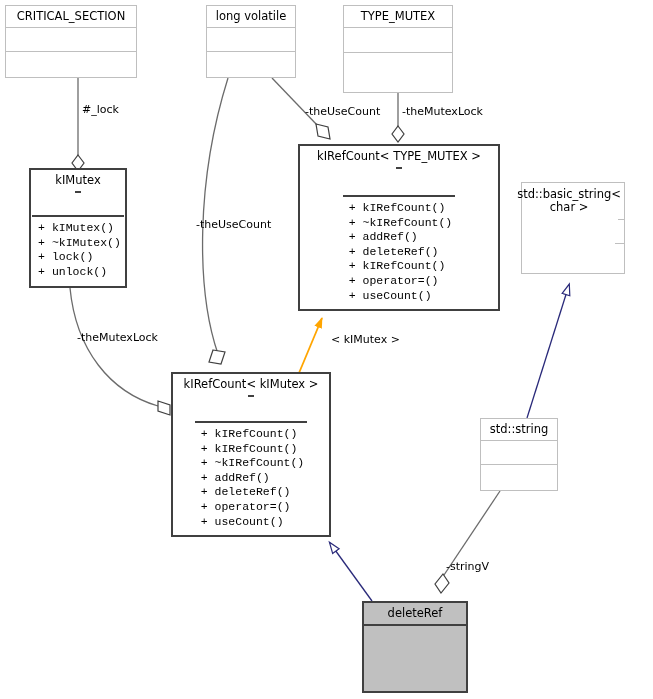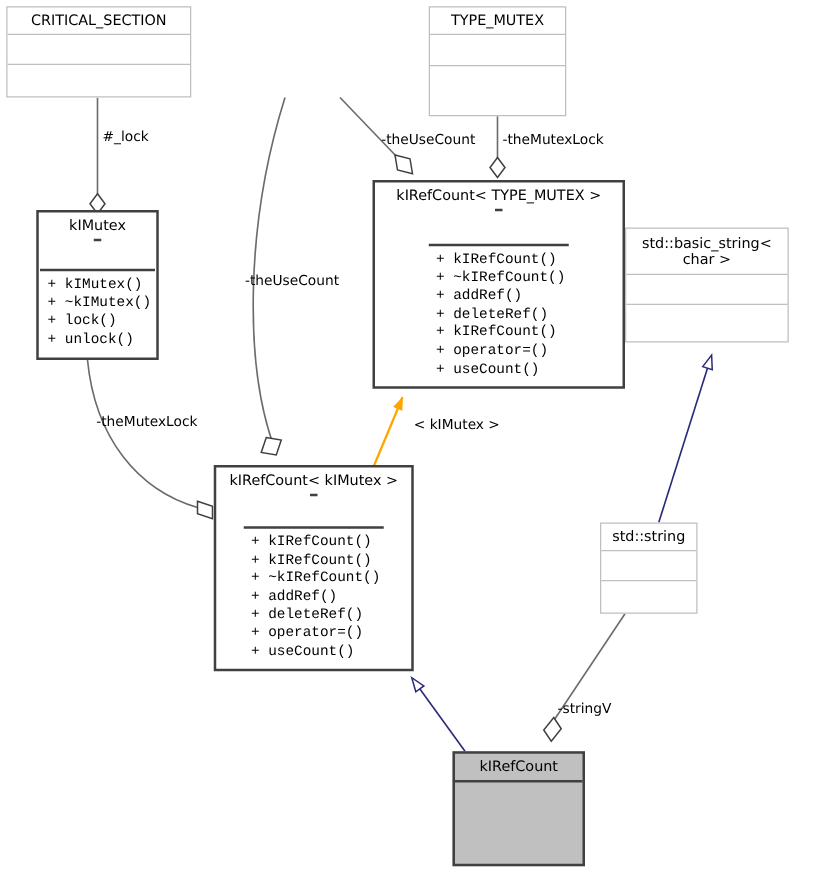--- a/index.html
+++ b/index.html
@@ -119,26 +119,31 @@
   <div class="elabel" style="left:402px;top:106px;">-theMutexLock</div>
 
   <div class="elabel" style="left:196px;top:219px;">-theUseCount</div>
 
   <div class="elabel" style="left:77px;top:332px;">-theMutexLock</div>
 
   <div class="elabel" style="left:331px;top:334px;">&lt; kIMutex &gt;</div>
 
   <div class="elabel" style="left:446px;top:561px;">-stringV</div>
 
-  <div class="node plain" style="left:5px;top:5px;width:148px;height:73px;">
+  <div class="node plain" style="left:5px;top:5px;width:132px;height:73px;">
     <div class="cell title">CRITICAL_SECTION</div>
     <div class="cell attrs" style="height:25px;"></div>
     <div class="cell ops" style="height:26px;"></div>
   </div>
 
+  <div class="node plain" style="left:206px;top:5px;width:90px;height:73px;">
+    <div class="cell title">long volatile</div>
+    <div class="cell attrs" style="height:25px;"></div>
+    <div class="cell ops" style="height:26px;"></div>
+  </div>
 
   <div class="node plain" style="left:343px;top:5px;width:110px;height:88px;">
     <div class="cell title">TYPE_MUTEX</div>
     <div class="cell attrs" style="height:25px;"></div>
     <div class="cell ops" style="height:26px;"></div>
   </div>
 
   <div class="node strong" style="left:29px;top:168px;width:98px;height:120px;">
     <div class="cell title">kIMutex</div>
     <div class="cell attrs" style="height:24px;"></div>
@@ -157,21 +162,21 @@
       <div class="op">+ kIRefCount()</div>
       <div class="op">+ ~kIRefCount()</div>
       <div class="op">+ addRef()</div>
       <div class="op">+ deleteRef()</div>
       <div class="op">+ kIRefCount()</div>
       <div class="op">+ operator=()</div>
       <div class="op">+ useCount()</div>
     </div>
   </div>
 
-  <div class="node plain" style="left:500px;top:182px;width:131px;height:92px;">
+  <div class="node plain" style="left:521px;top:182px;width:104px;height:92px;align-items:flex-end;">
     <div class="cell title" style="padding:5px 3px;">
       <span>std::basic_string&lt;</span><br>
       <span>char &gt;</span>
     </div>
     <div class="cell attrs" style="height:24px;"></div>
     <div class="cell ops" style="height:24px;"></div>
   </div>
 
   <div class="node strong" style="left:171px;top:372px;width:160px;height:165px;">
     <div class="cell title">kIRefCount&lt; kIMutex &gt;</div>
@@ -187,17 +192,17 @@
     </div>
   </div>
 
   <div class="node plain" style="left:480px;top:418px;width:78px;height:73px;">
     <div class="cell title">std::string</div>
     <div class="cell attrs" style="height:25px;"></div>
     <div class="cell ops" style="height:26px;"></div>
   </div>
 
   <div class="node focus" style="left:362px;top:601px;width:106px;height:92px;">
-    <div class="cell title">kIRefCount</div>
+    <div class="cell title">deleteRef</div>
     <div class="cell attrs" style="height:25px;"></div>
   </div>
 
 </div>
 
 </body></html>

